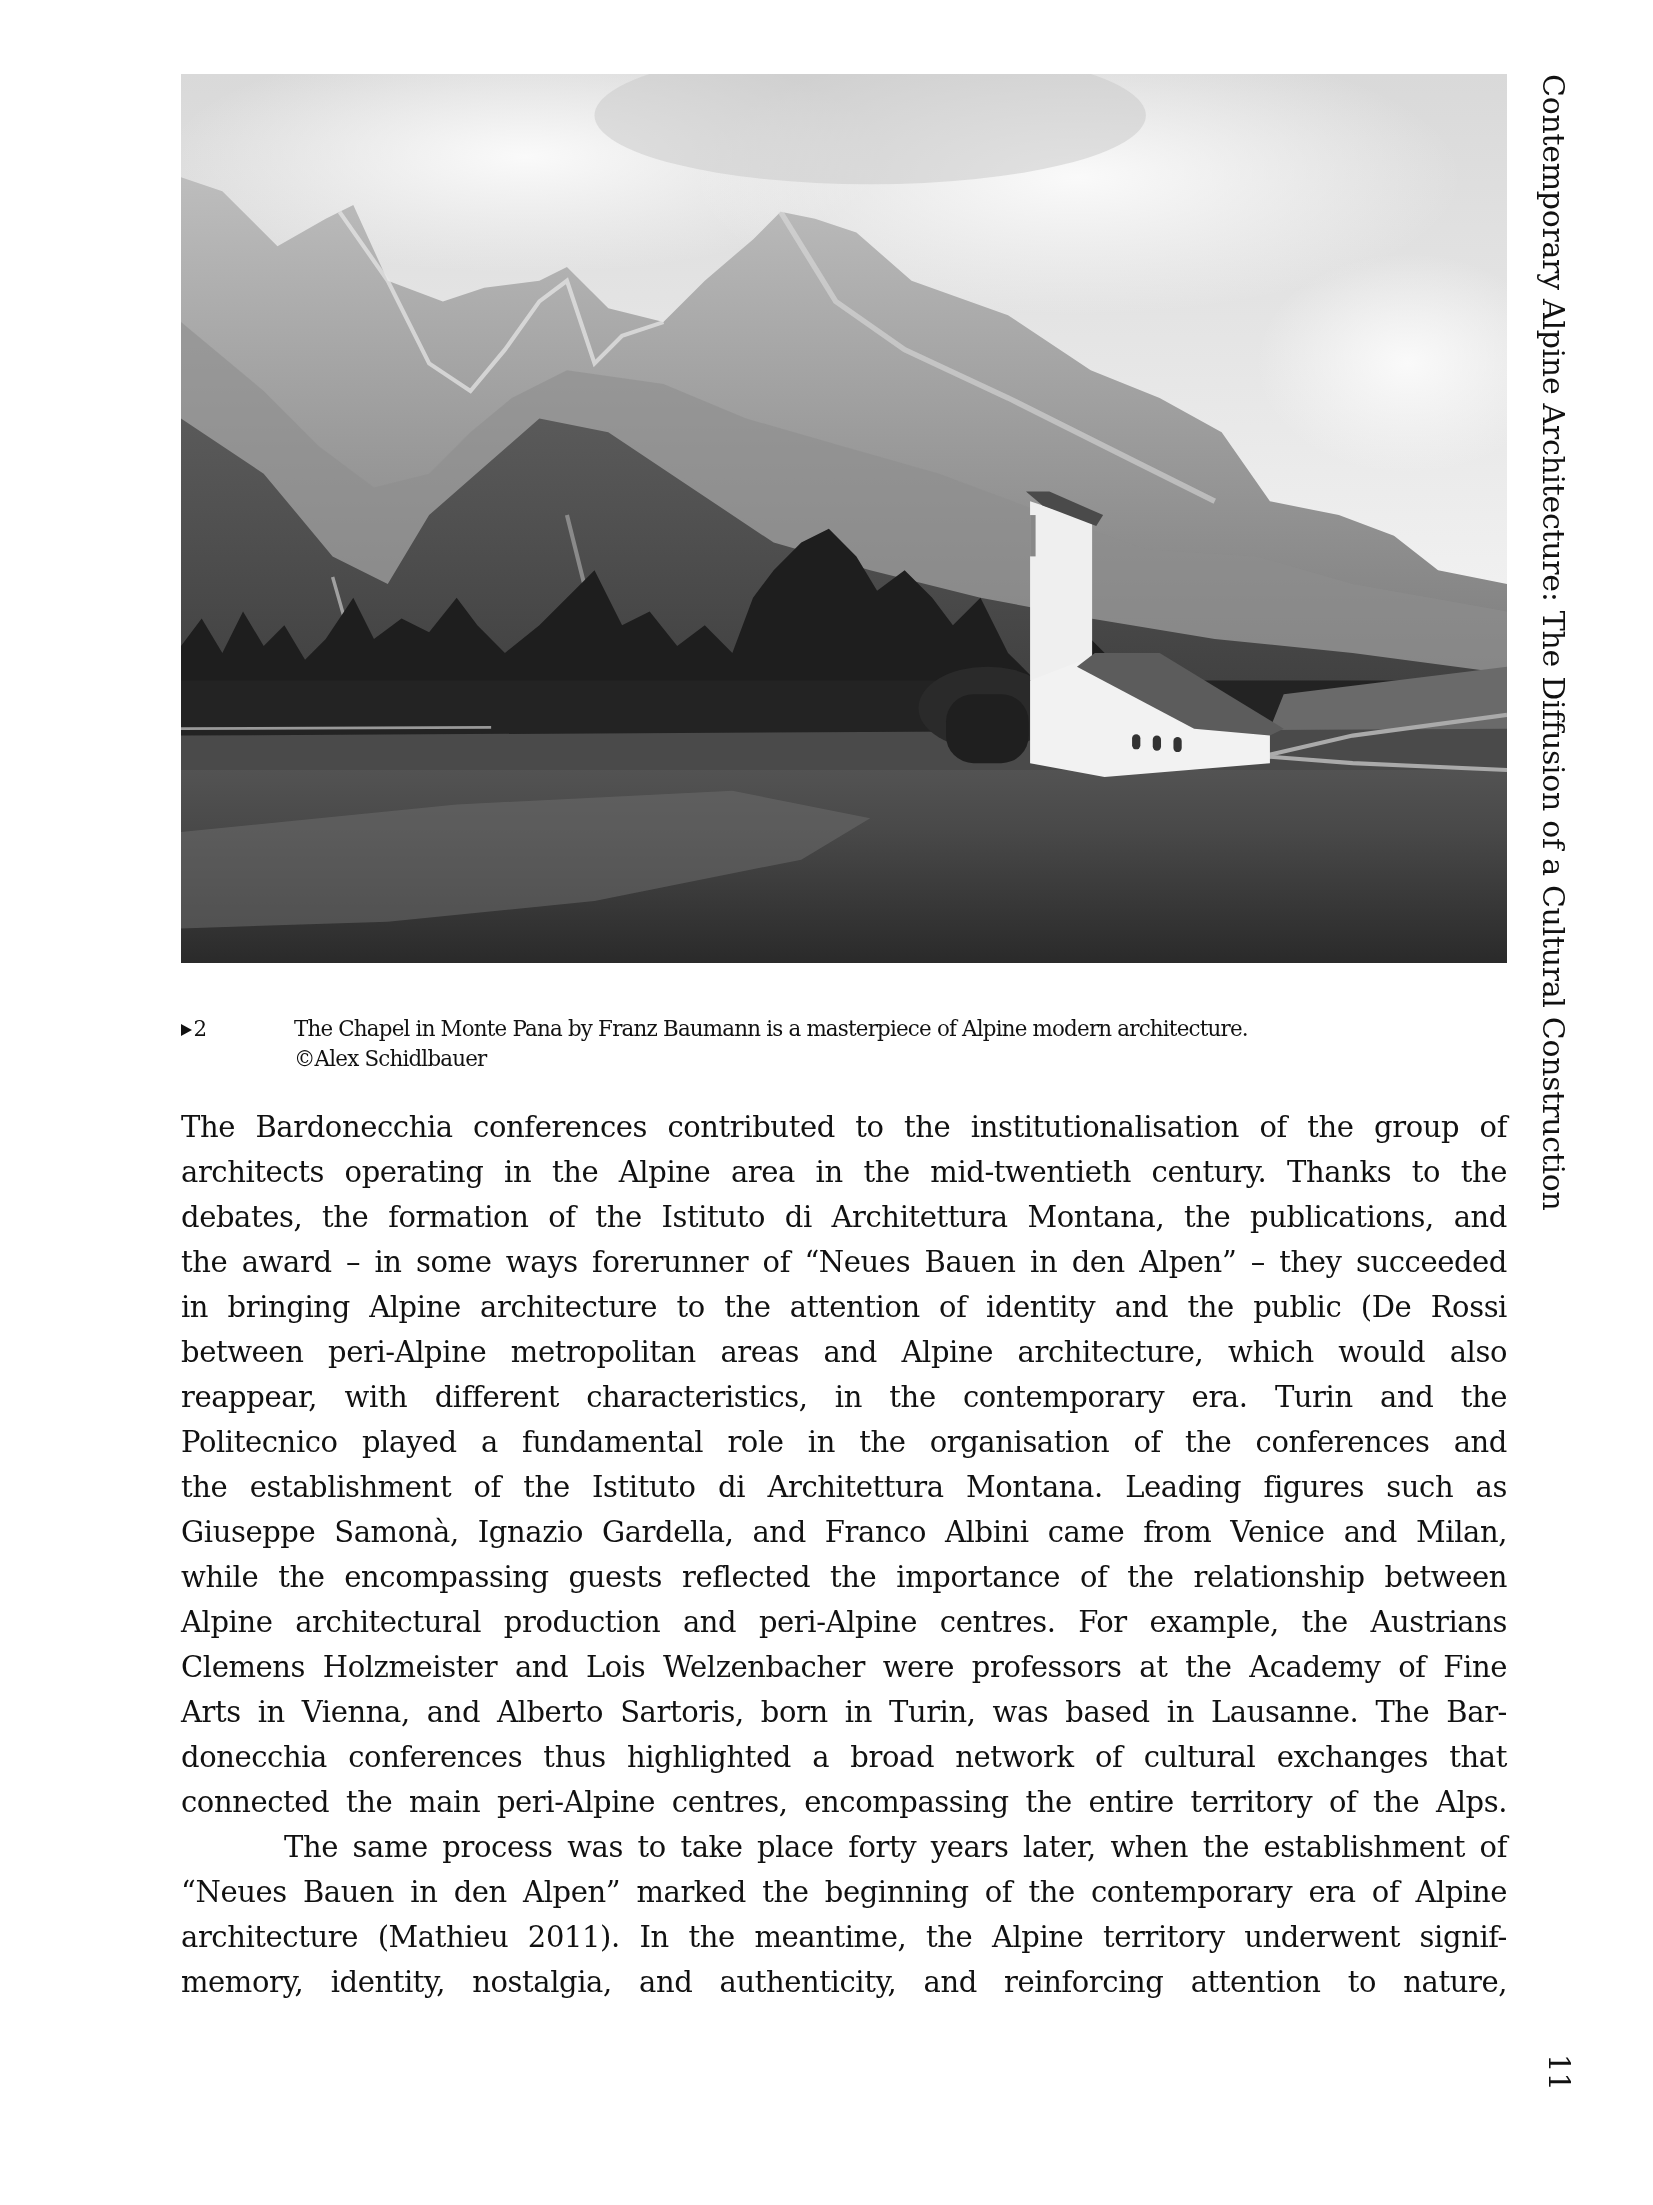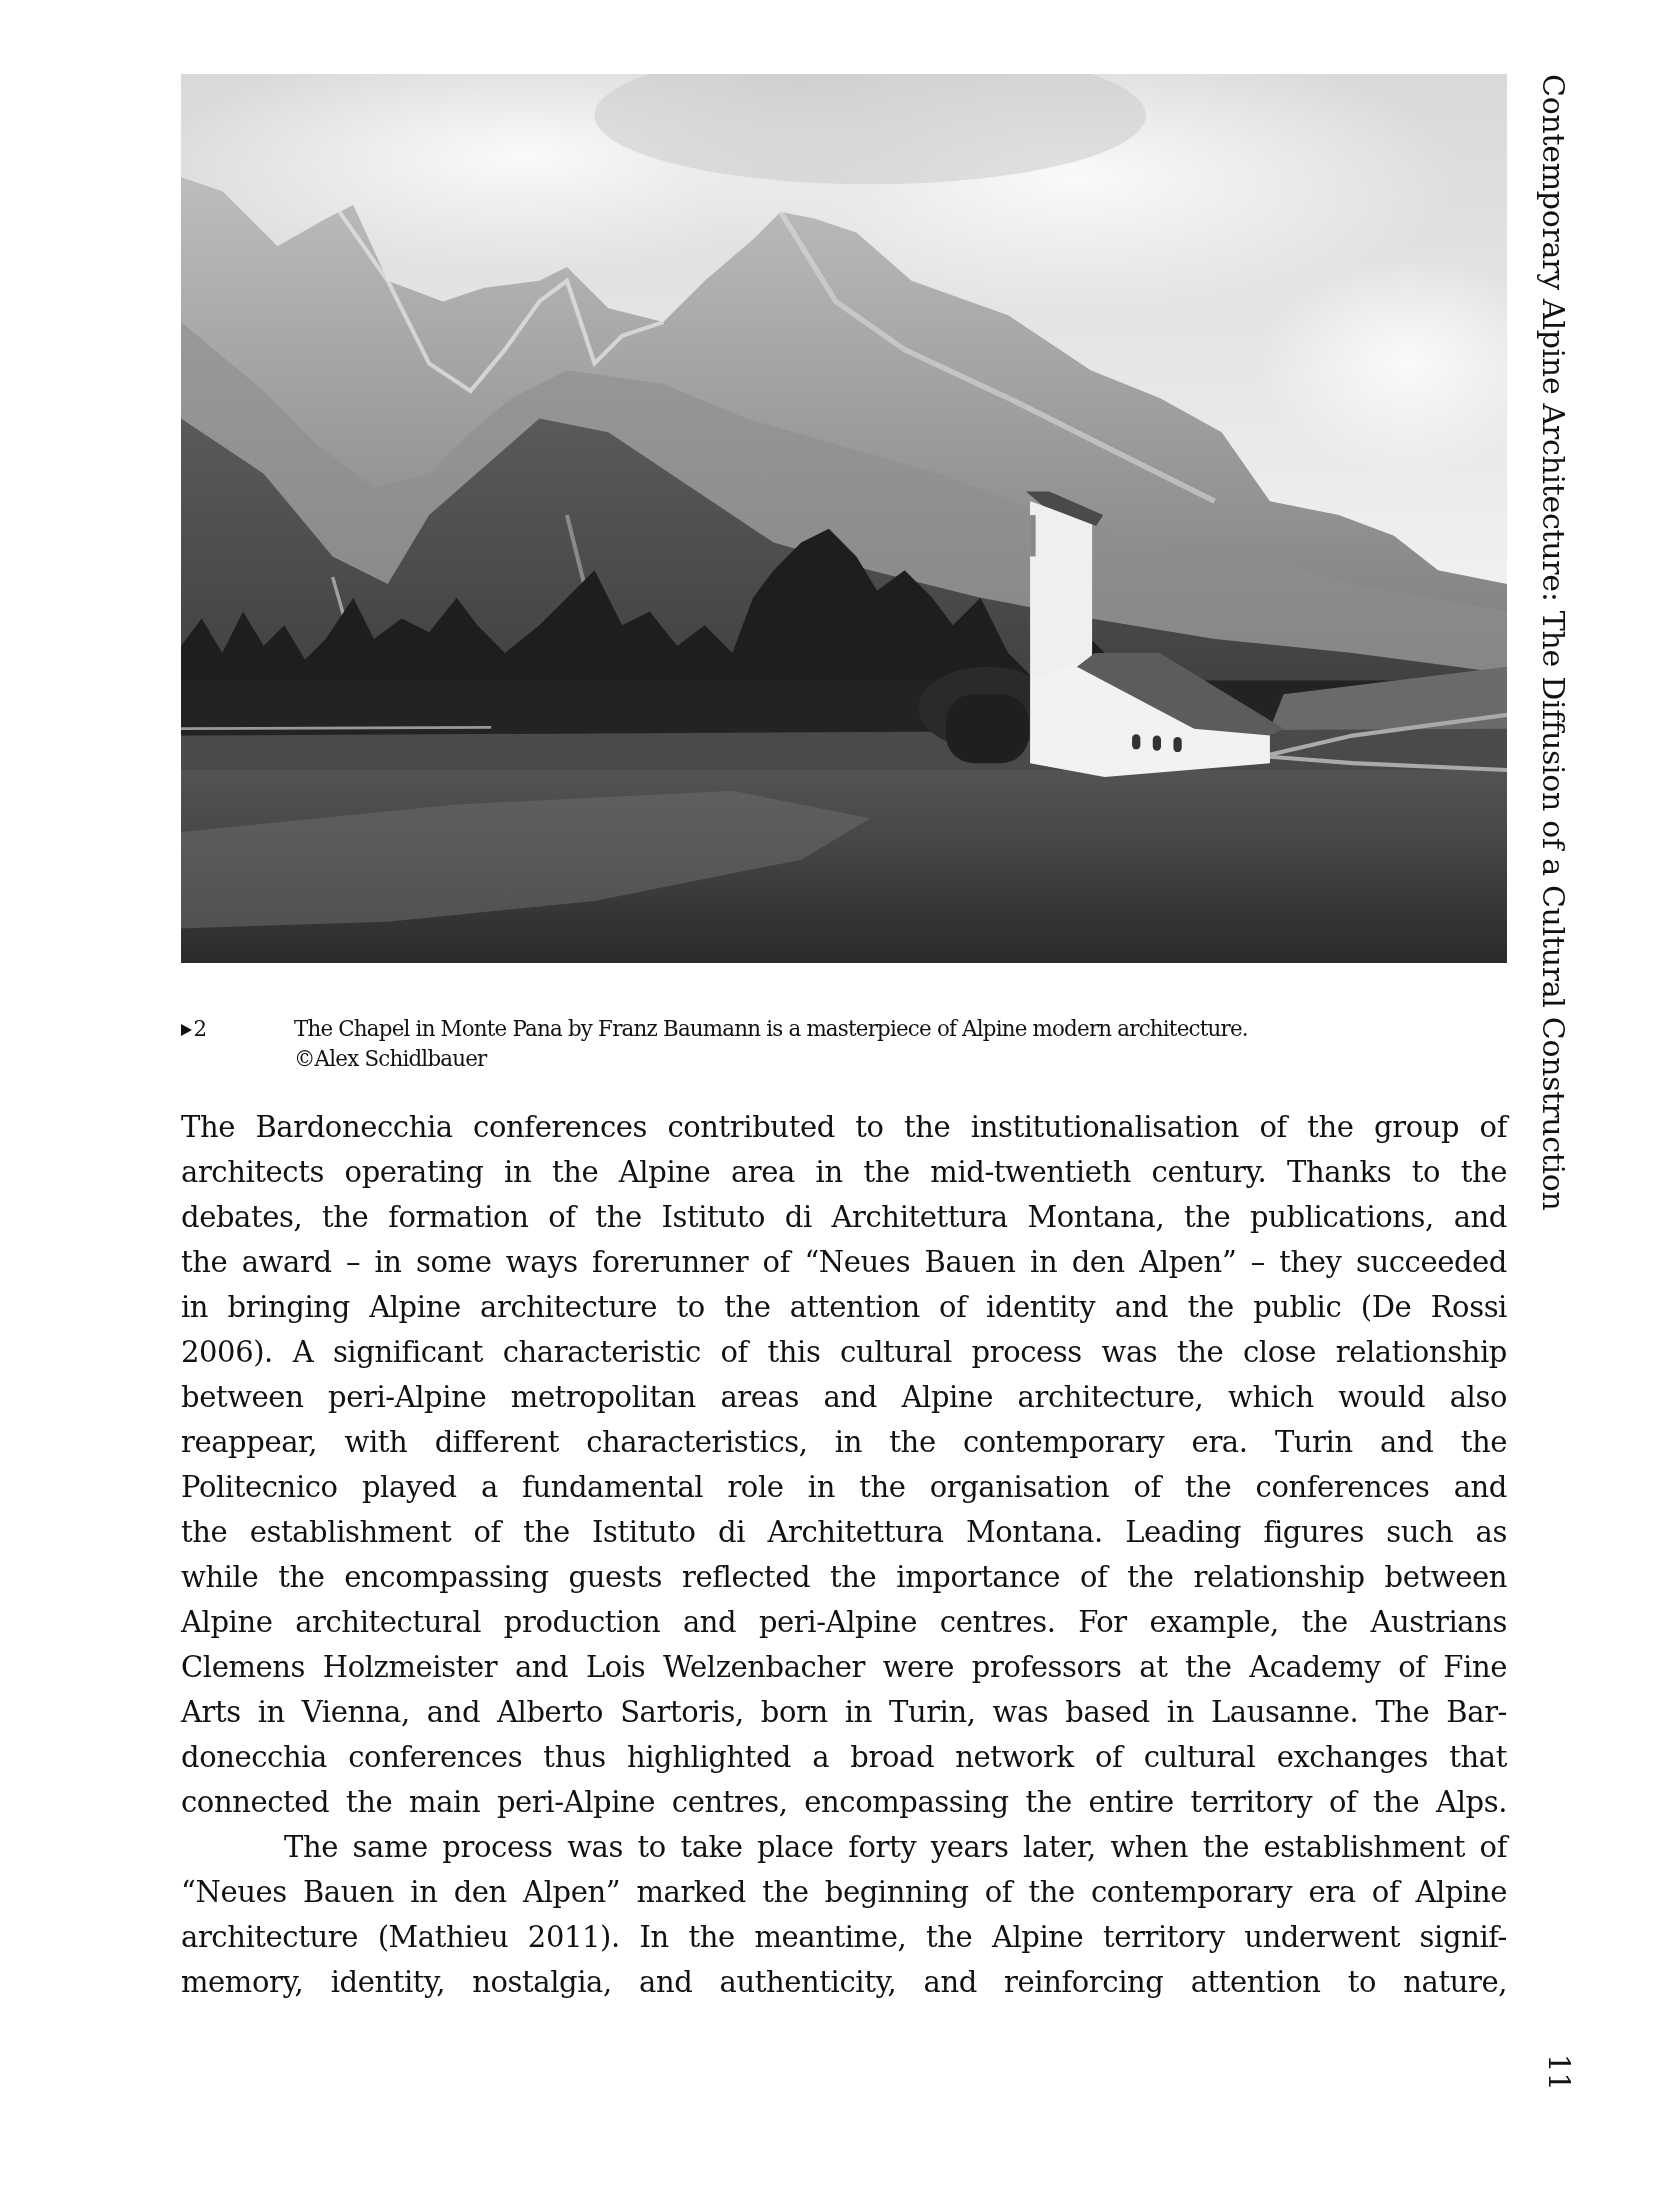--- a/index.html
+++ b/index.html
@@ -124,25 +124,25 @@
       <span class="line">©Alex Schidlbauer</span>
     </div>
   </div>
 
   <div class="body-text">
     <span class="ln">The Bardonecchia conferences contributed to the institutionalisation of the group of</span>
     <span class="ln">architects operating in the Alpine area in the mid-twentieth century. Thanks to the</span>
     <span class="ln">debates, the formation of the Istituto di Architettura Montana, the publications, and</span>
     <span class="ln">the award – in some ways forerunner of “Neues Bauen in den Alpen” – they succeeded</span>
     <span class="ln">in bringing Alpine architecture to the attention of identity and the public (De Rossi</span>
-    <span class="ln">2006). A significant characteristic of this cultural process was the close relationship</span>
     <span class="ln">between peri-Alpine metropolitan areas and Alpine architecture, which would also</span>
     <span class="ln">reappear, with different characteristics, in the contemporary era. Turin and the</span>
     <span class="ln">Politecnico played a fundamental role in the organisation of the conferences and</span>
     <span class="ln">the establishment of the Istituto di Architettura Montana. Leading figures such as</span>
+    <span class="ln">Giuseppe Samonà, Ignazio Gardella, and Franco Albini came from Venice and Milan,</span>
     <span class="ln">while the encompassing guests reflected the importance of the relationship between</span>
     <span class="ln">Alpine architectural production and peri-Alpine centres. For example, the Austrians</span>
     <span class="ln">Clemens Holzmeister and Lois Welzenbacher were professors at the Academy of Fine</span>
     <span class="ln">Arts in Vienna, and Alberto Sartoris, born in Turin, was based in Lausanne. The Bar-</span>
     <span class="ln">donecchia conferences thus highlighted a broad network of cultural exchanges that</span>
     <span class="ln">connected the main peri-Alpine centres, encompassing the entire territory of the Alps.</span>
     <span class="ln indent">The same process was to take place forty years later, when the establishment of</span>
     <span class="ln">“Neues Bauen in den Alpen” marked the beginning of the contemporary era of Alpine</span>
     <span class="ln">architecture (Mathieu 2011). In the meantime, the Alpine territory underwent signif-</span>
     <span class="ln last">memory, identity, nostalgia, and authenticity, and reinforcing attention to nature,</span>

